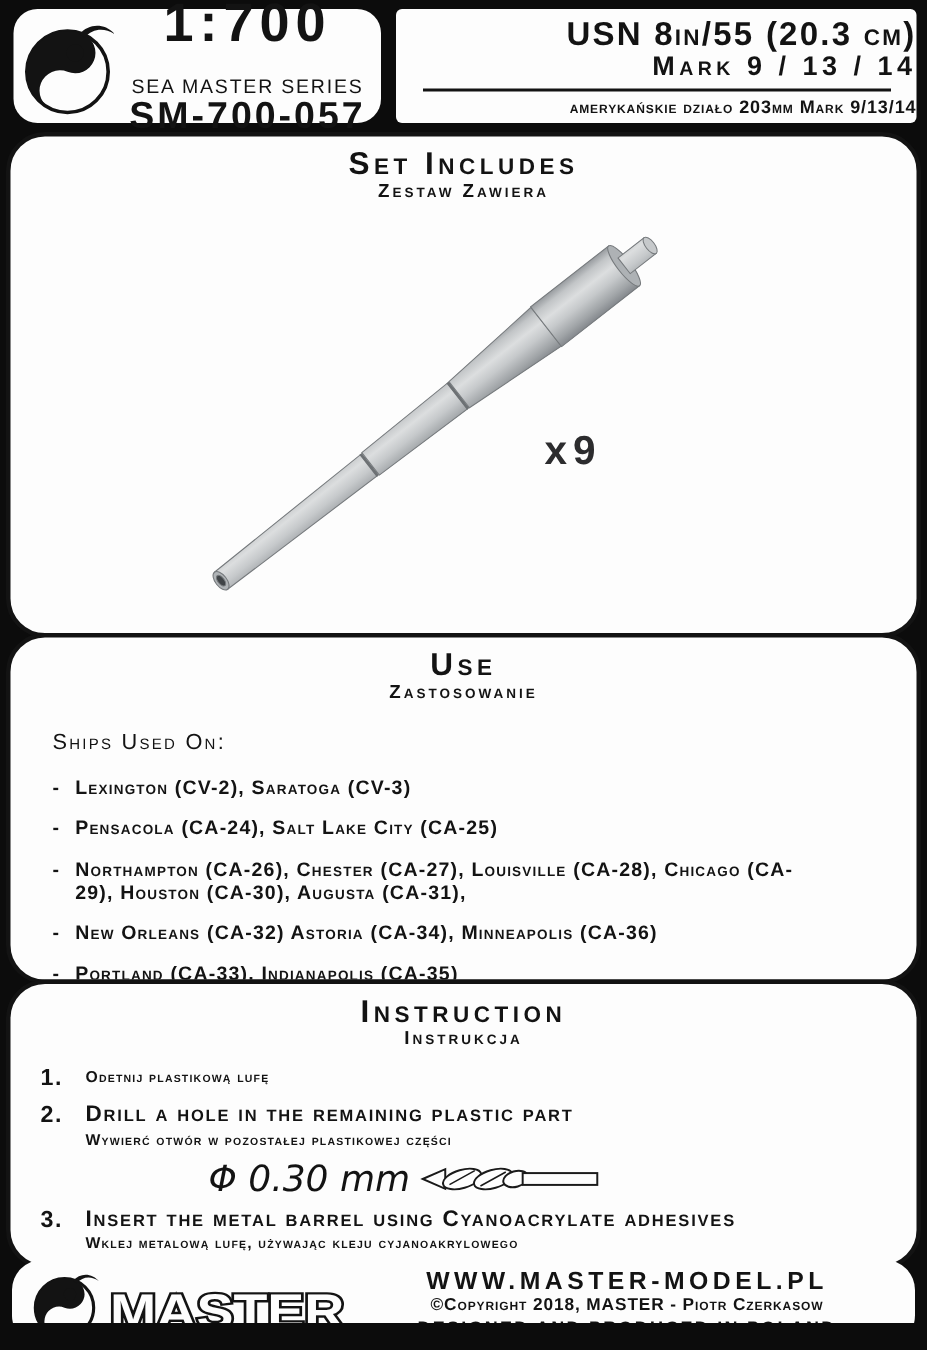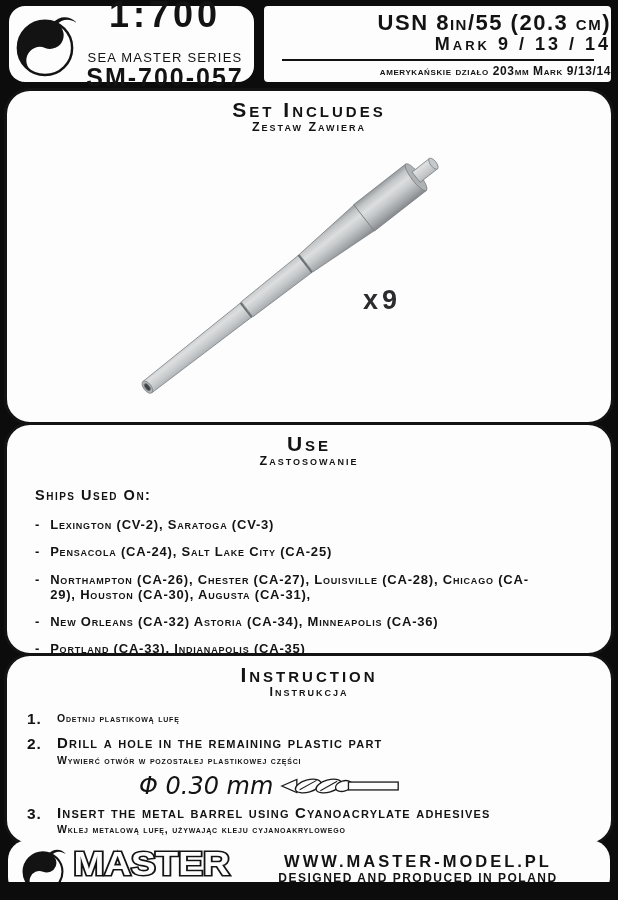--- a/index.html
+++ b/index.html
@@ -31,40 +31,40 @@
     border:3px solid #131313;border-radius:26px;box-sizing:border-box;overflow:hidden;}
   #sec-set{top:88px;height:337px;}
   #sec-use{top:422px;height:234px;}
   #sec-instruction{top:653px;height:193px;}
   .sec-header{text-align:center;padding-top:7px;line-height:1.1;}
   .sec-title{font-size:21px;font-weight:700;letter-spacing:3px;}
   .sec-sub{font-size:12.5px;font-weight:700;letter-spacing:2px;}
 
   .barrel-svg{position:absolute;left:0;top:0;}
 
-  .ships-heading{margin:18px 0 0 28px;font-size:14.5px;font-weight:700;letter-spacing:1.5px;}
+  .ships-heading{margin:18px 0 0 28px;font-size:14.5px;font-weight:400;letter-spacing:1.5px;}
   .ship-list{margin:14px 0 0 28px;max-width:500px;}
   .ship-item{display:flex;gap:10px;font-size:13px;font-weight:700;letter-spacing:.8px;
     line-height:1.18;margin-bottom:12px;}
   .ship-dash{flex:0 0 auto;}
 
   .steps{margin:10px 0 0 20px;}
   .step{display:flex;margin-bottom:7px;}
   .step-num{flex:0 0 30px;font-size:15.5px;font-weight:700;letter-spacing:1px;}
   .step-en{font-size:15px;font-weight:700;letter-spacing:1.2px;line-height:1.12;}
   .step-pl{font-size:10.5px;font-weight:700;letter-spacing:.8px;margin-top:2px;}
   .drill-row{display:flex;align-items:center;margin:0 0 6px 112px;height:26px;}
   .drill-label{font-family:"DejaVu Sans",sans-serif;font-style:italic;font-size:24px;
     font-weight:400;font-variant:normal;}
   .drill-icon{margin-left:6px;flex:0 0 auto;}
 
   
   #footer{position:absolute;left:8px;top:840px;width:602px;height:57px;
     background:#fdfdfd;border-radius:20px;display:flex;align-items:center;}
-  .footer-brand{display:flex;align-items:flex-start;margin-left:12px;flex:0 0 auto;}
+  .footer-brand{display:flex;align-items:flex-end;margin-left:12px;flex:0 0 auto;}
   .footer-wordmark{margin-left:2px;}
   .footer-right{flex:1;text-align:center;padding-right:10px;line-height:1.15;}
   .footer-web{font-size:16.5px;font-weight:700;letter-spacing:3px;white-space:nowrap;}
   .footer-copy{font-size:11.5px;font-weight:700;letter-spacing:.6px;margin-top:1px;white-space:nowrap;}
   .footer-origin{font-size:12px;font-weight:700;letter-spacing:1.5px;margin-top:1px;white-space:nowrap;}
 </style>
 </head>
 <body>
 
 <div class="page">
@@ -225,17 +225,18 @@
           <circle cx="32" cy="54" r="6" fill="#fdfdfd"></circle>
           <path d="M30,13 C33,3 44,-1 53,4 C45,2 37,5 34,14 Z" fill="#131313"></path>
         </g>
       </svg>
       <svg class="footer-wordmark" width="168" height="40" viewBox="0 0 175 42" aria-hidden="true">
         <text x="87" y="33" text-anchor="middle" font-family="Liberation Sans, sans-serif" font-size="34" font-weight="bold" fill="#fdfdfd" stroke="#131313" stroke-width="3.4" paint-order="stroke" textLength="164" lengthAdjust="spacingAndGlyphs">MASTER</text>
       </svg>
     </div>
     <div class="footer-right">
       <div class="footer-web">WWW.MASTER-MODEL.PL</div>
+      <div class="footer-copy sc">©Copyright 2018, MASTER - Piotr Czerkasow</div>
       <div class="footer-origin">DESIGNED AND PRODUCED IN POLAND</div>
     </div>
   </div>
 
 </div>
 
 </body></html>

